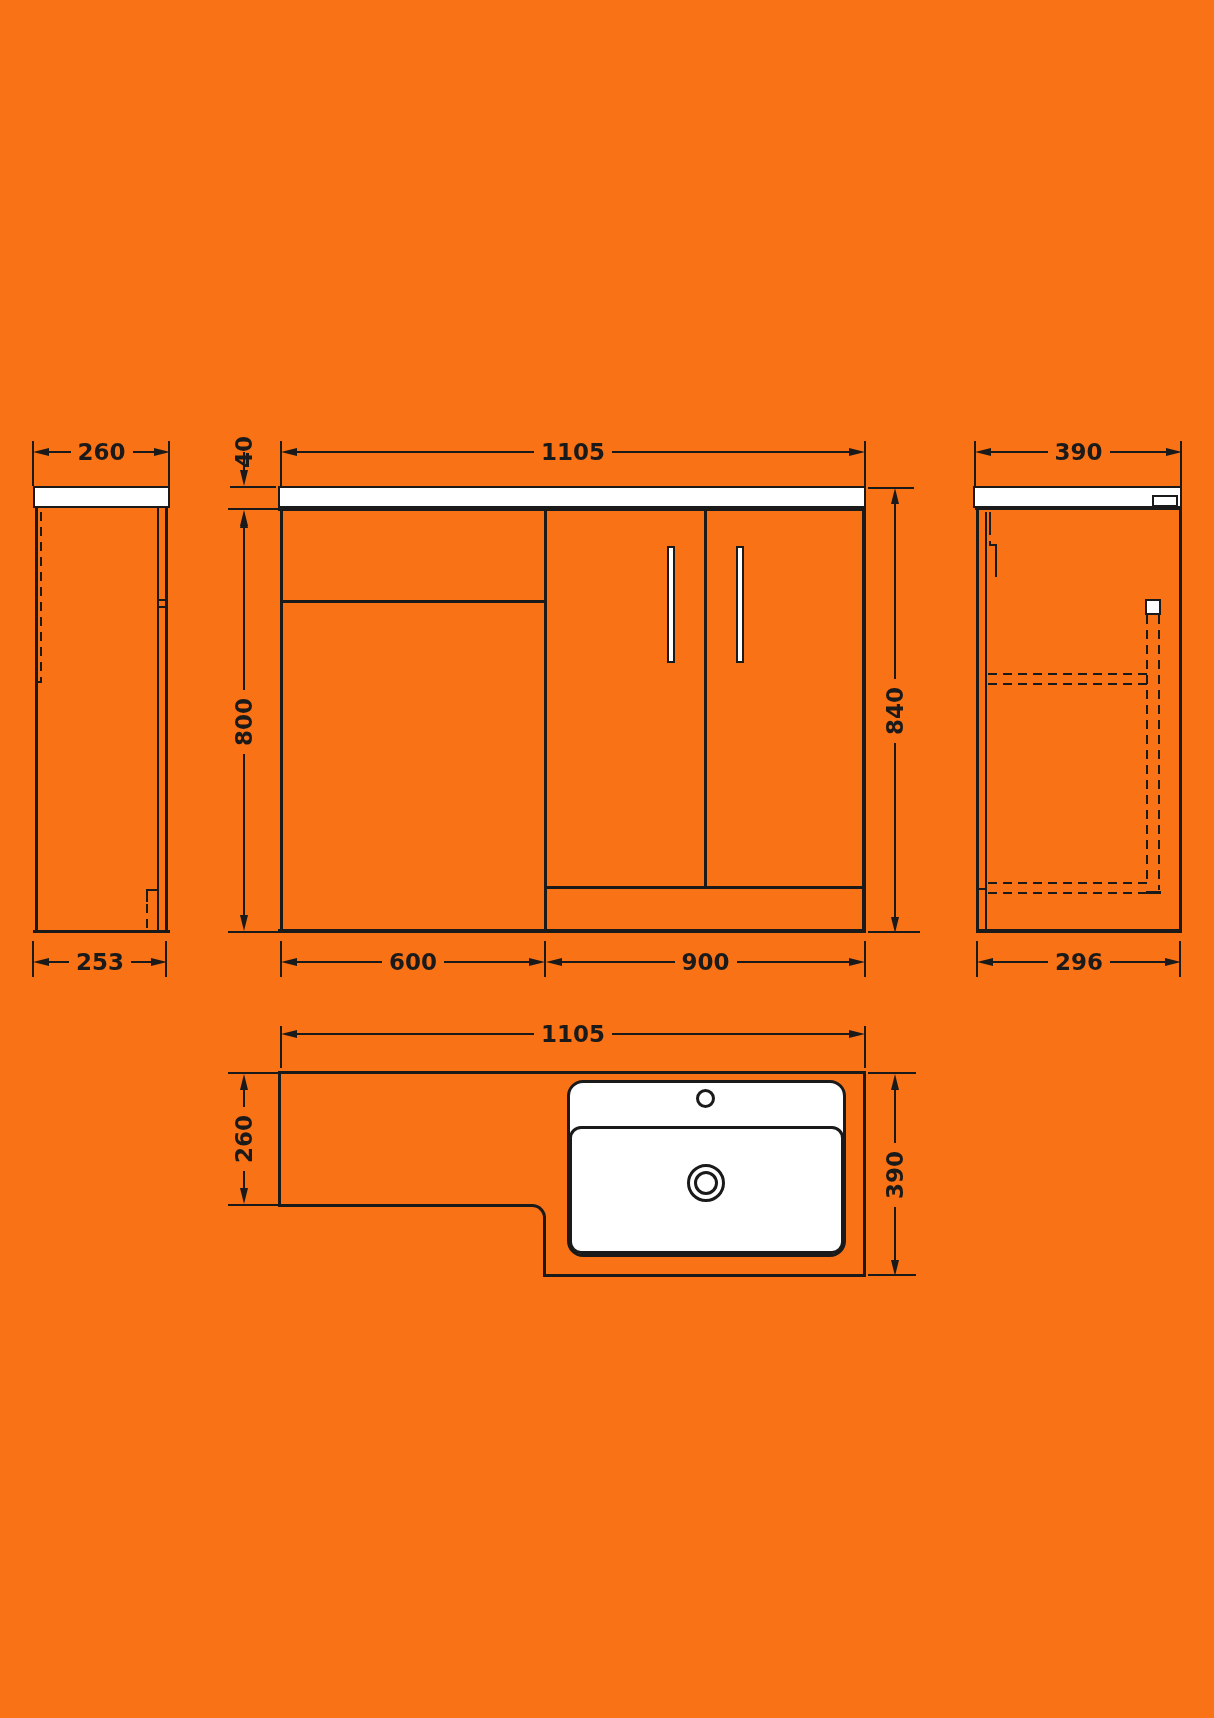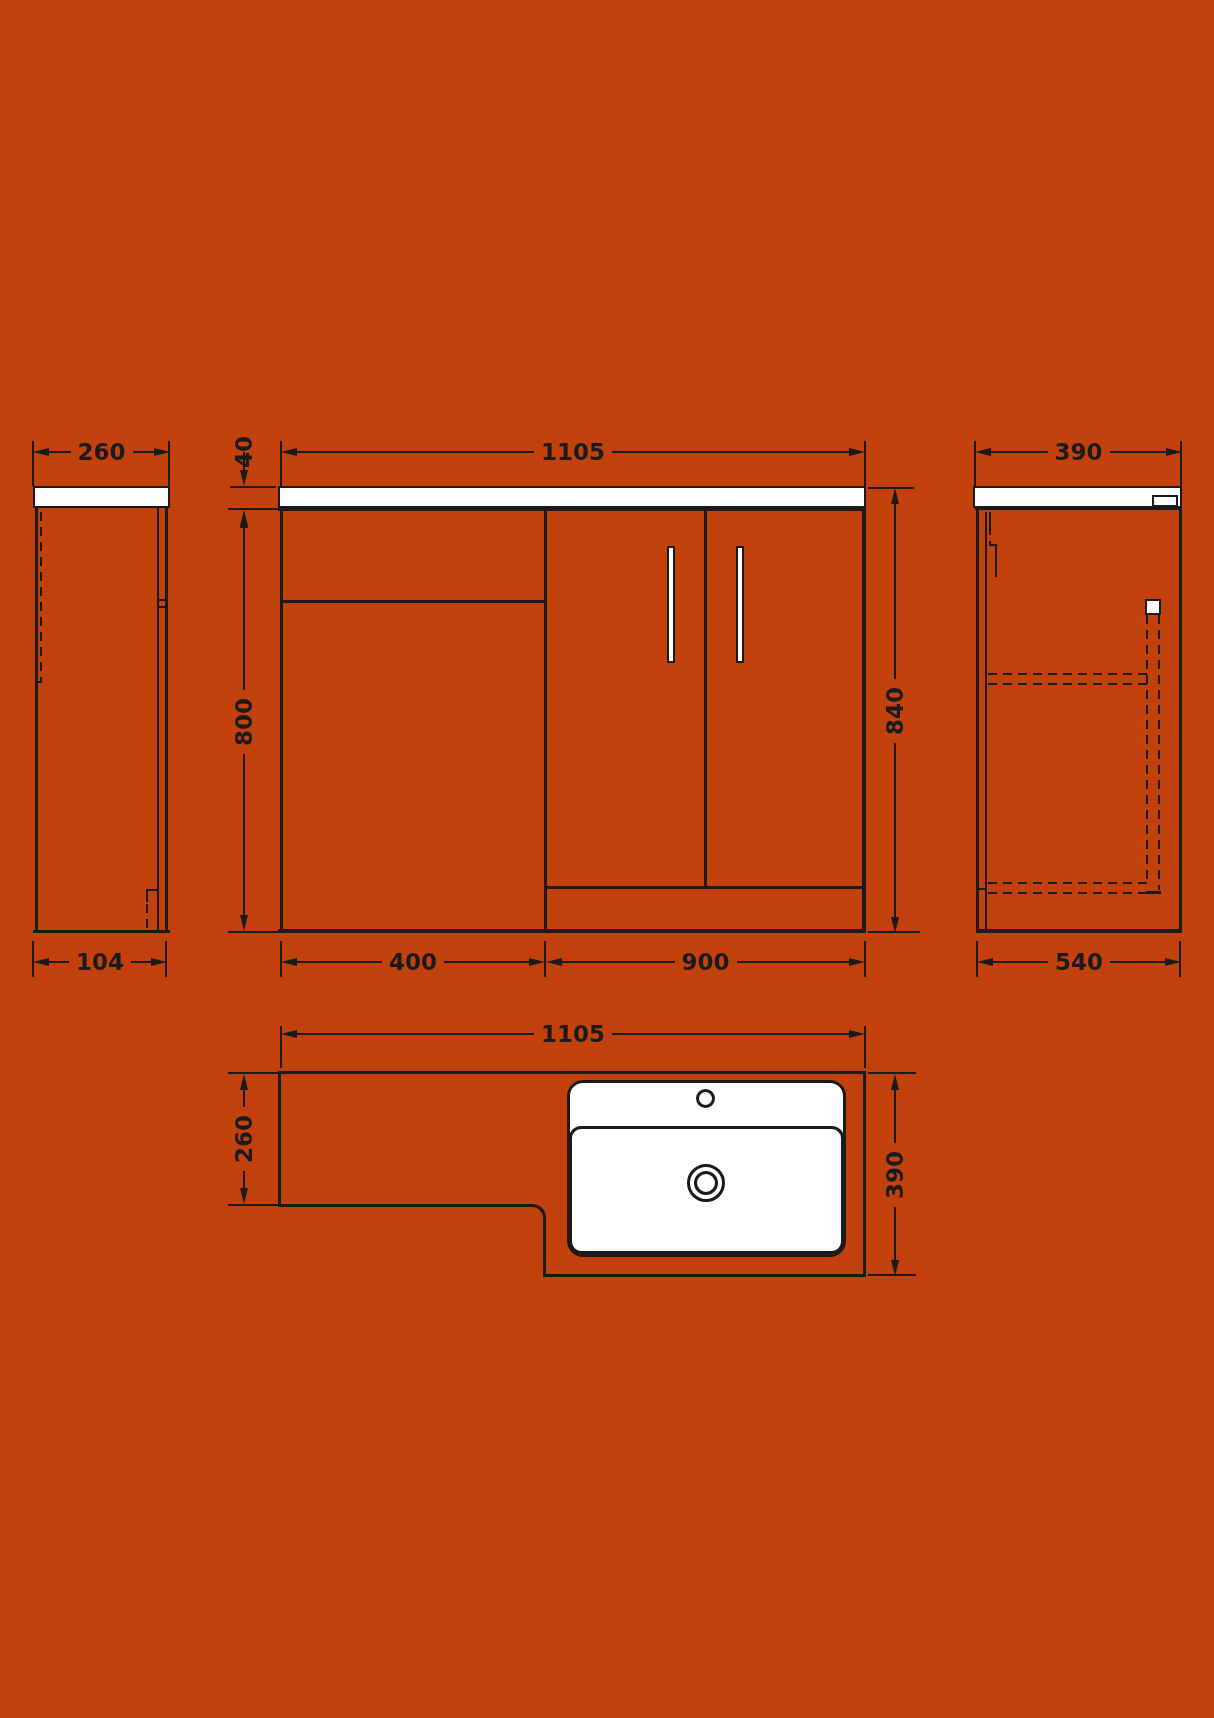--- a/index.html
+++ b/index.html
@@ -1,17 +1,17 @@
 <!DOCTYPE html>
 <html><head>
 <meta charset="utf-8">
 <style>
   :root{ --ink:#1a1a1a; }
   html,body{margin:0;padding:0;background:#fff;}
-  #canvas{position:relative;width:1214px;height:1718px;background:#c2410c;overflow:hidden;
+  #canvas{position:relative;width:1214px;height:1718px;background:#f97316;overflow:hidden;
           font-family:"DejaVu Sans","Liberation Sans",sans-serif;}
   .e{position:absolute;}
   .ink{background:var(--ink);}
   .bx{border:2px solid var(--ink);background:#fff;}
   .bx3{border:3px solid var(--ink);background:#fff;}
   .circ{border:3px solid var(--ink);border-radius:50%;background:#fff;}
   
   .dv{width:2px;background:repeating-linear-gradient(to bottom,var(--ink) 0 9px,transparent 9px 15px);}
   .dh{height:2px;background:repeating-linear-gradient(to right,var(--ink) 0 9px,transparent 9px 15px);}
   
@@ -152,49 +152,49 @@
       </div>
     <div class="segv"></div>
       <div class="ad"></div>
   </div>
   <div class="e ink" style="left:868px;top:487px;width:46px;height:2px;"></div>
   <div class="e ink" style="left:868px;top:931px;width:52px;height:2px;"></div>
 
   <div class="e dimh" style="left:33px;top:949px;width:134px;">
     <div class="al"></div>
       <div class="segh"></div>
-    <div class="lbl">104</div>
+    <div class="lbl">253</div>
     <div class="segh"></div>
       <div class="ar"></div>
   </div>
   <div class="e ink" style="left:32px;top:941px;width:2px;height:36px;"></div>
   <div class="e ink" style="left:165px;top:941px;width:2px;height:36px;"></div>
 
   <div class="e dimh" style="left:281px;top:949px;width:264px;">
     <div class="al"></div>
       <div class="segh"></div>
-    <div class="lbl">400</div>
+    <div class="lbl">600</div>
     <div class="segh"></div>
       <div class="ar"></div>
   </div>
   <div class="e dimh" style="left:546px;top:949px;width:319px;">
     <div class="al"></div>
       <div class="segh"></div>
     <div class="lbl">900</div>
     <div class="segh"></div>
       <div class="ar"></div>
   </div>
   <div class="e ink" style="left:280px;top:941px;width:2px;height:36px;"></div>
   <div class="e ink" style="left:544px;top:941px;width:2px;height:36px;"></div>
   <div class="e ink" style="left:864px;top:941px;width:2px;height:36px;"></div>
 
   <div class="e dimh" style="left:977px;top:949px;width:204px;">
     <div class="al"></div>
       <div class="segh"></div>
-    <div class="lbl">540</div>
+    <div class="lbl">296</div>
     <div class="segh"></div>
       <div class="ar"></div>
   </div>
   <div class="e ink" style="left:976px;top:941px;width:2px;height:36px;"></div>
   <div class="e ink" style="left:1179px;top:941px;width:2px;height:36px;"></div>
 
   <div class="e dimh" style="left:281px;top:1021px;width:584px;">
     <div class="al"></div>
       <div class="segh"></div>
     <div class="lbl">1105</div>

